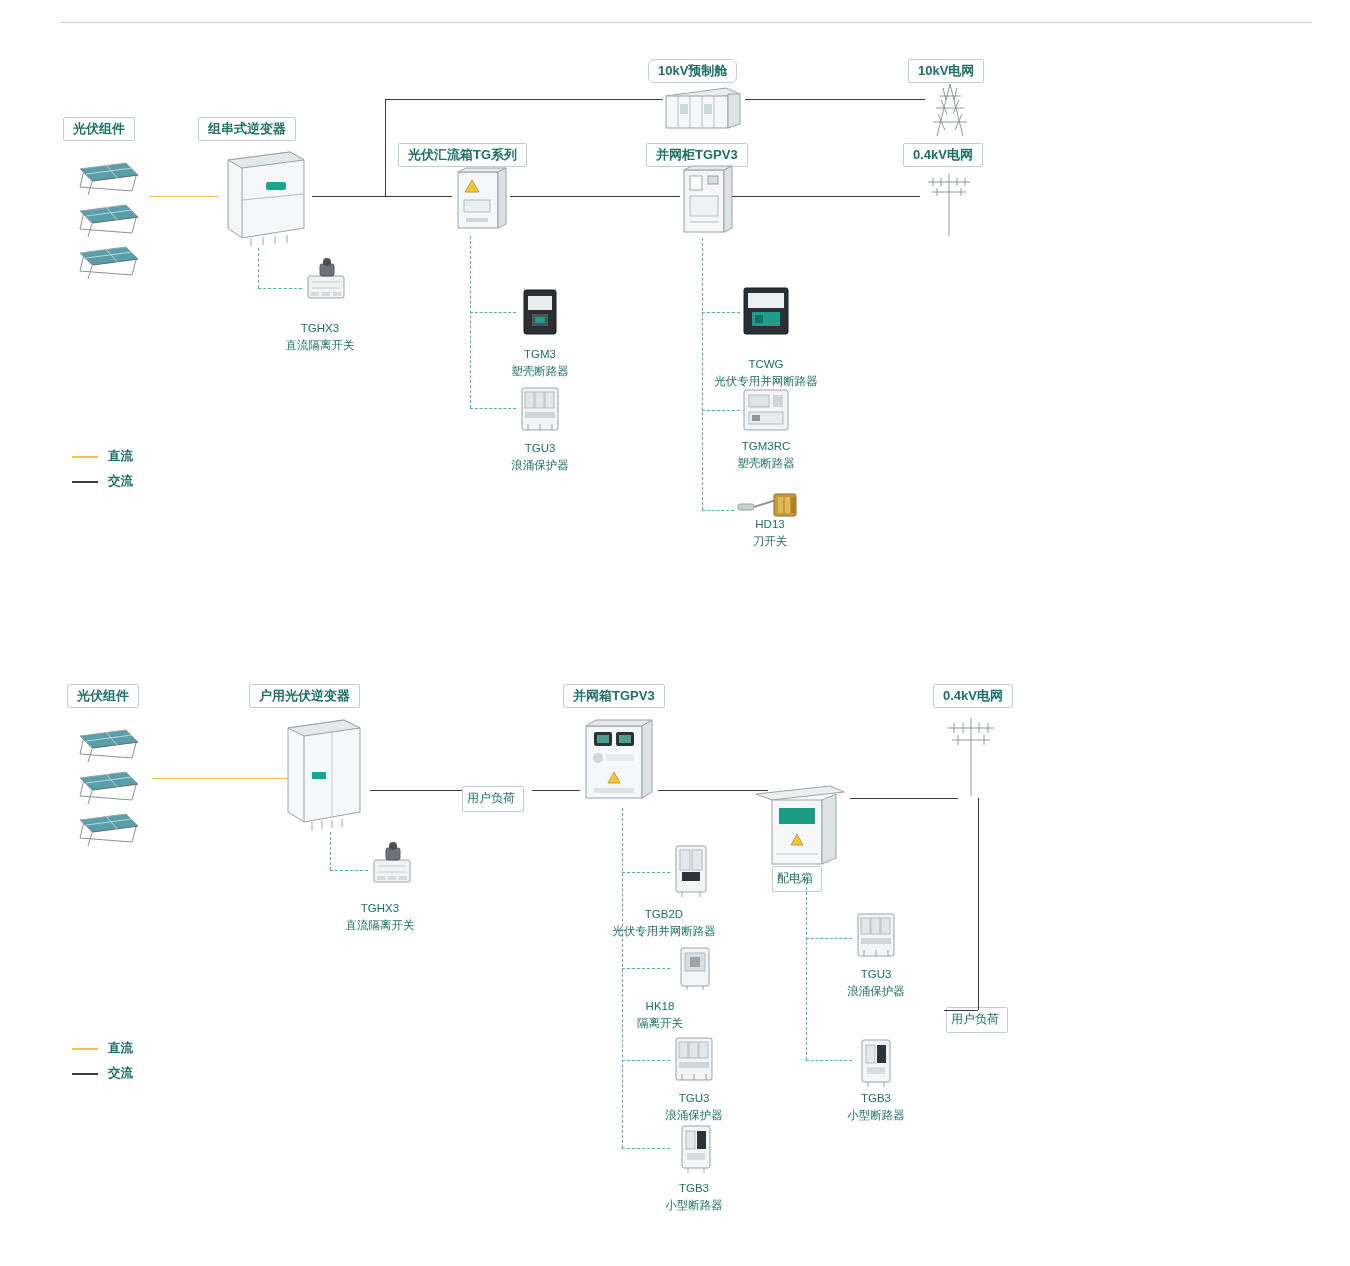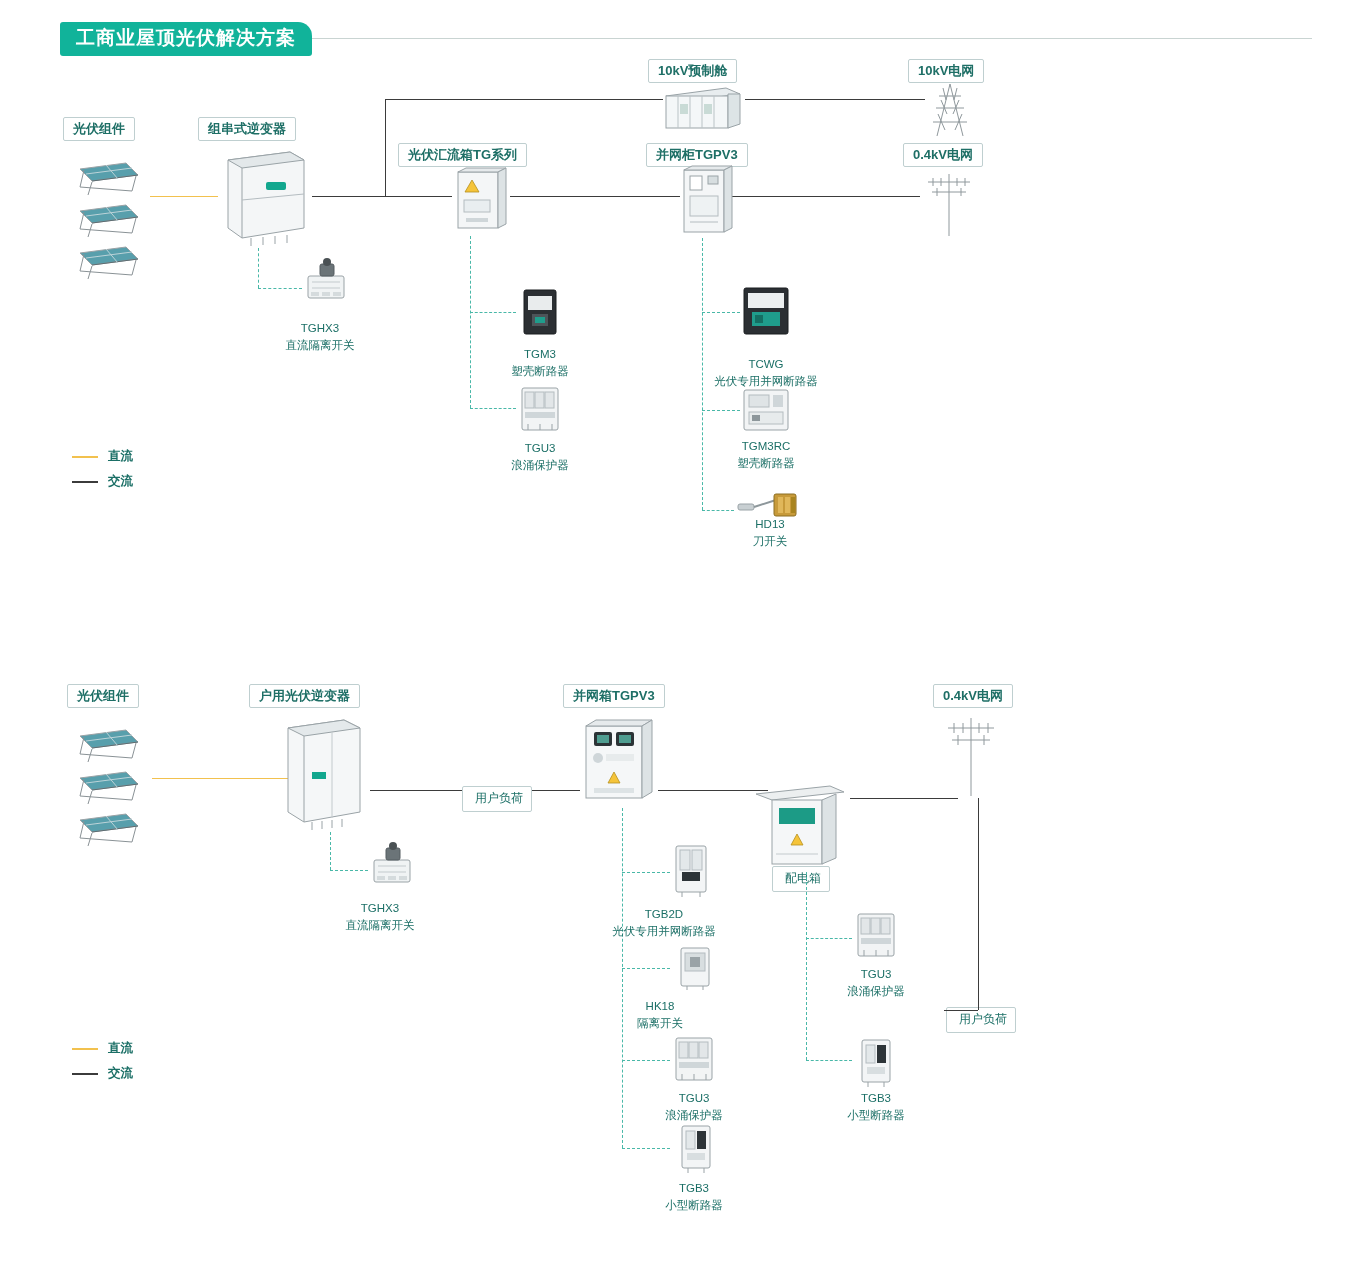--- a/index.html
+++ b/index.html
@@ -85,40 +85,39 @@
     width: 0; border-left: 1.2px dashed #49b8a8;
   }
   svg { display: block; overflow: visible; }
   .dev { position: absolute; }
   .flag {
     position: absolute;
     border: 1px solid #bfcfd0;
     background: #fff;
     font-size: 12px;
     color: #1b6f66;
-    padding: 3px 8px 4px 12px;
+    padding: 3px 8px 4px 4px;
     white-space: nowrap;
     border-radius: 2px;
   }
 </style>
 </head>
 <body>
 
 <div id="page">
 
   <div class="section-head" style="left:60px; top:22px; width:1252px;">
-    <div class="section-tag">工商业屋顶光伏解决方案</div>
     <div class="section-rule"></div>
   </div>
 
   <div class="lbl" style="left:63px; top:117px;">光伏组件</div>
   <div class="lbl" style="left:198px; top:117px;">组串式逆变器</div>
   <div class="lbl" style="left:398px; top:143px;">光伏汇流箱TG系列</div>
   <div class="lbl" style="left:646px; top:143px;">并网柜TGPV3</div>
-  <div class="lbl" style="left:648px; top:59px;">10kV预制舱</div>
+  <div class="lbl" style="left:648px; top:59px;border-radius:6px;">10kV预制舱</div>
   <div class="lbl" style="left:908px; top:59px;">10kV电网</div>
   <div class="lbl" style="left:903px; top:143px;">0.4kV电网</div>
 
   <div class="ln h dc" style="left:150px; top:196px; width:68px;"></div>
 
   <div class="ln h" style="left:312px; top:196px; width:140px;"></div>
   <div class="ln h" style="left:510px; top:196px; width:170px;"></div>
   <div class="ln h" style="left:730px; top:196px; width:190px;"></div>
 
   <div class="ln v" style="left:385px; top:99px; height:98px;"></div>

